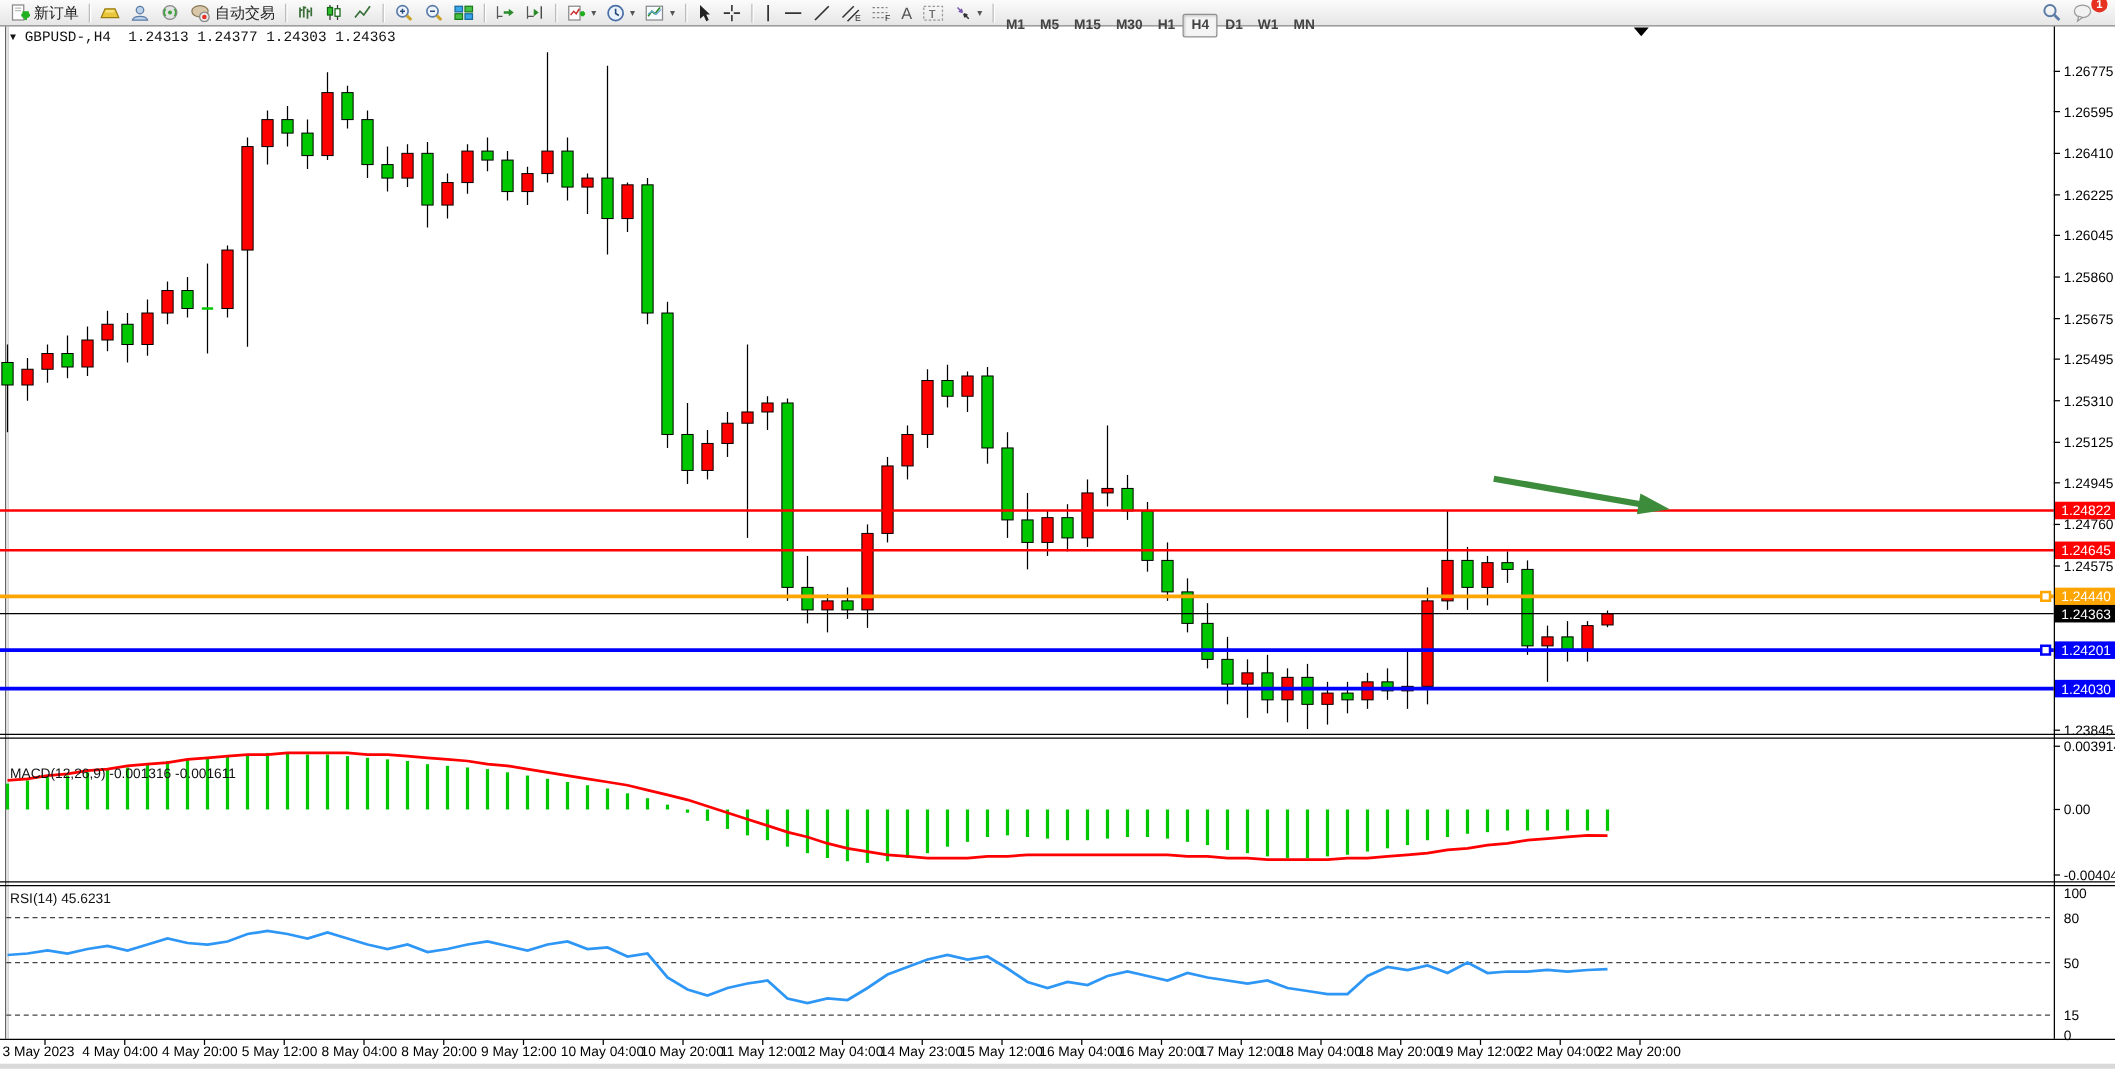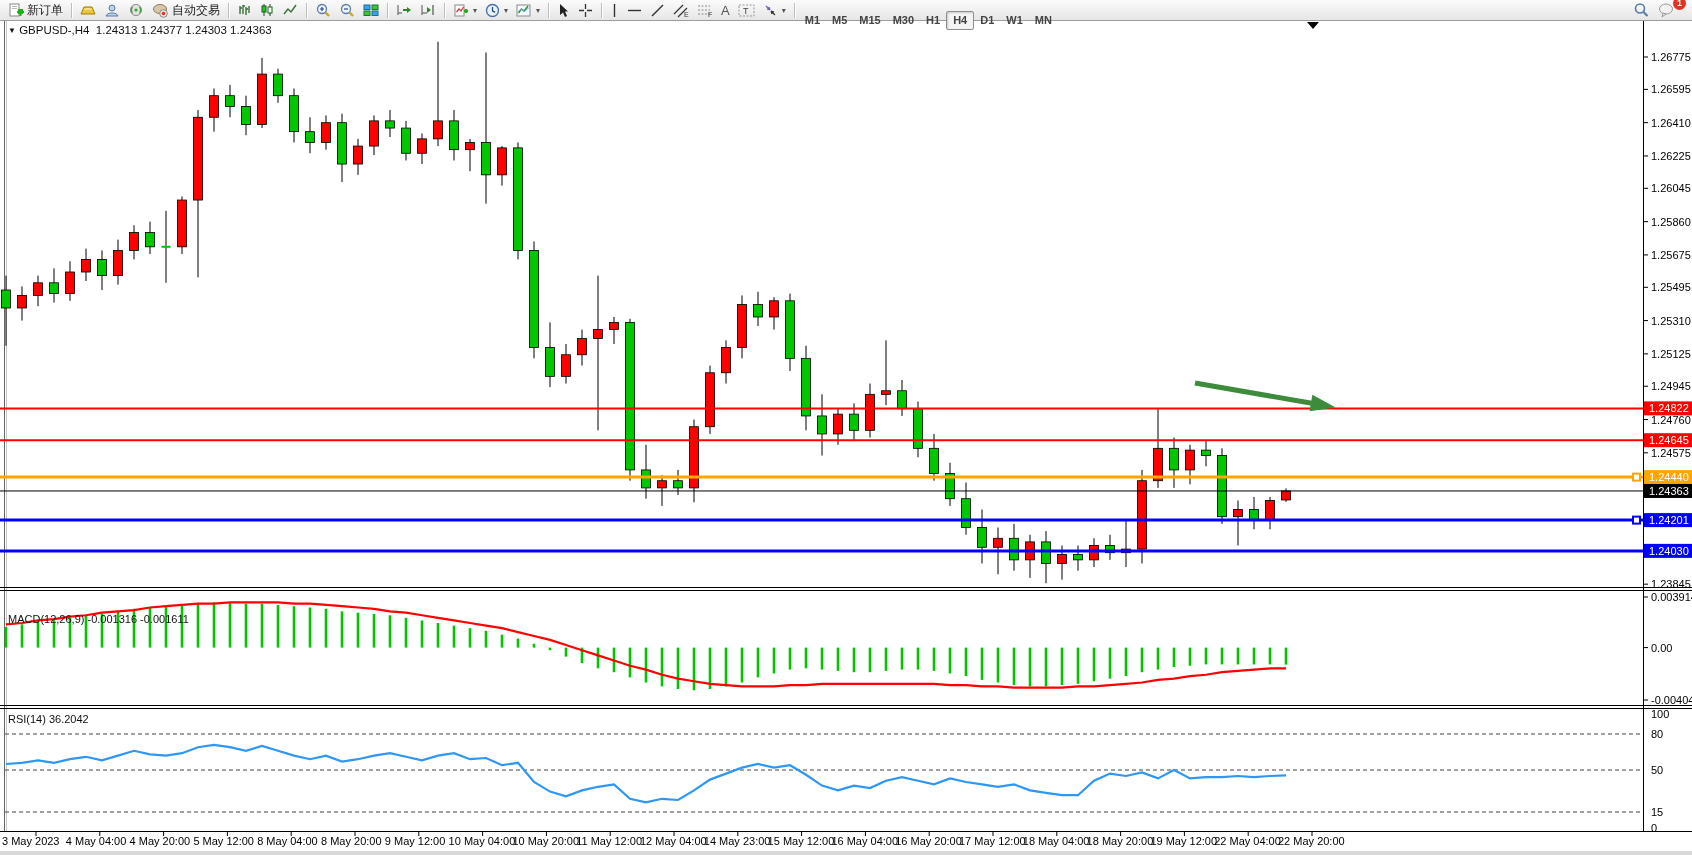--- a/index.html
+++ b/index.html
@@ -15,21 +15,21 @@
   .tf.active{background:#f4f4f4;border:1px solid #8f8f8f;border-radius:2px;box-shadow:inset 1px 1px 2px #c9c9c9;}
   .drop{font-size:8px;color:#555;margin-left:1px;}
   .spacer{flex:1;}
   .badge{position:absolute;top:-4px;right:-6px;background:#e53022;color:#fff;border-radius:8px;
     min-width:13px;height:13px;font-size:9px;font-weight:bold;text-align:center;line-height:13px;}
   .chaticon{position:relative;}
   svg.ic{display:block;}
   
   #chartwin{position:absolute;left:0;top:20px;width:1692px;height:831px;background:#fff;}
   #plot{position:absolute;left:0;top:0;}
-  #title{position:absolute;left:8px;top:4px;font-size:11.5px;color:#111;z-index:3;}
+  #title{position:absolute;left:8px;top:4px;font-size:11.5px;color:#111;z-index:3;font-family:Liberation Mono, monospace;}
   #title b{font-weight:normal;}
   .paneLabel{position:absolute;font-size:11px;color:#111;z-index:3;}
   #macdLabel{left:8px;top:575px;margin-top:18px;}
   #rsiLabel{left:8px;top:693px;}
   #bottomstrip{position:absolute;left:0;top:851px;width:1692px;height:4px;background:#d9d9d9;}
 </style>
 </head>
 <body>
 
 <div id="stage">
@@ -234,21 +234,21 @@
     </div>
   </div>
 
   <div id="chartwin">
     <div id="title">
       <span style="font-size:8px;vertical-align:1px;">▼</span>
       <b>GBPUSD-,H4</b>&nbsp;
       <b>1.24313 1.24377 1.24303 1.24363</b>
     </div>
     <div id="macdLabel" class="paneLabel">MACD(12,26,9) -0.001316 -0.001611</div>
-    <div id="rsiLabel" class="paneLabel">RSI(14) 36.2042</div>
+    <div id="rsiLabel" class="paneLabel">RSI(14) 45.6231</div>
     <svg id="plot" width="1692" height="831" viewBox="0 20 1692 831">
         <rect x="0" y="20" width="1692" height="831" fill="#fff"></rect>
         <line x1="0" y1="20.5" x2="1692" y2="20.5" stroke="#444" stroke-width="1"></line>
         <line x1="4.5" y1="21" x2="4.5" y2="831" stroke="#666"></line>
         <line x1="6.5" y1="21" x2="6.5" y2="831" stroke="#c9c9c9"></line>
         <g>
           <line x1="5" y1="734" x2="1643" y2="734" stroke="#444" stroke-width="1" stroke-dasharray="4,3"></line>
           <line x1="5" y1="770" x2="1643" y2="770" stroke="#444" stroke-width="1" stroke-dasharray="4,3"></line>
           <line x1="5" y1="812" x2="1643" y2="812" stroke="#444" stroke-width="1" stroke-dasharray="4,3"></line>
         </g>

